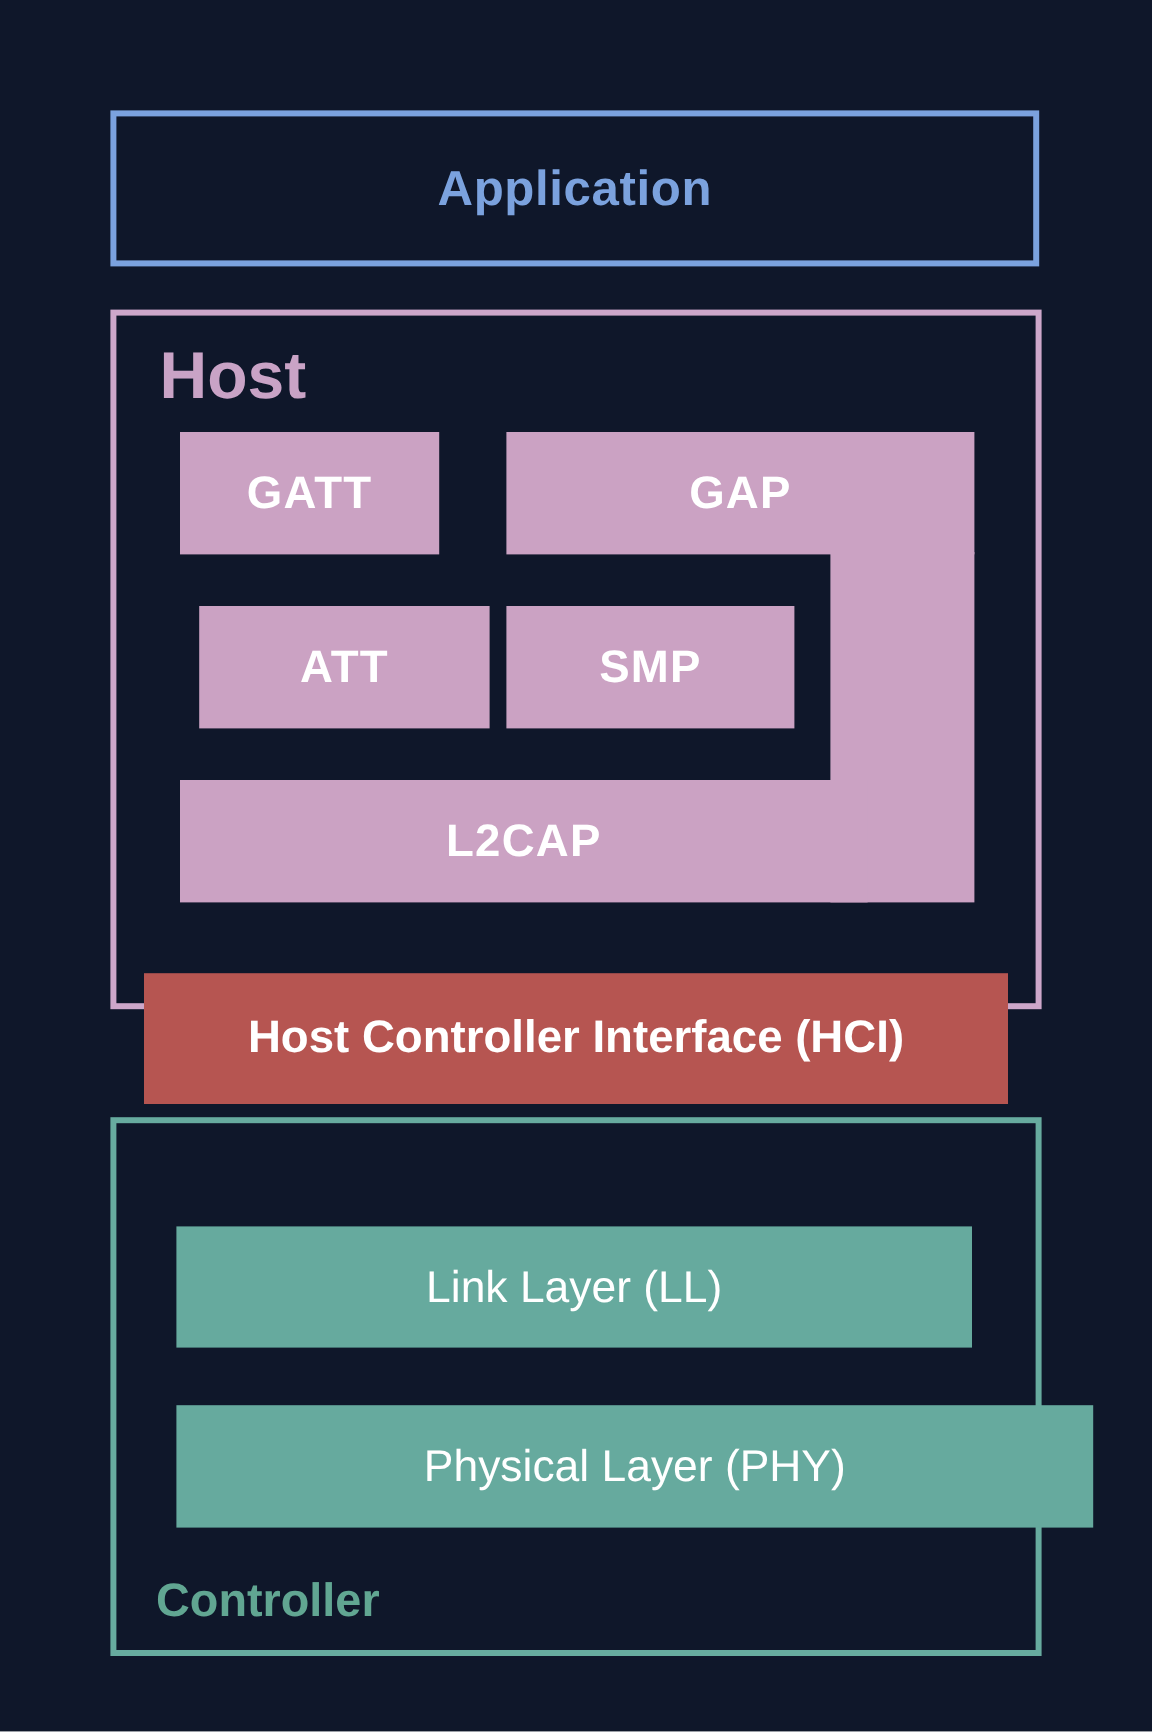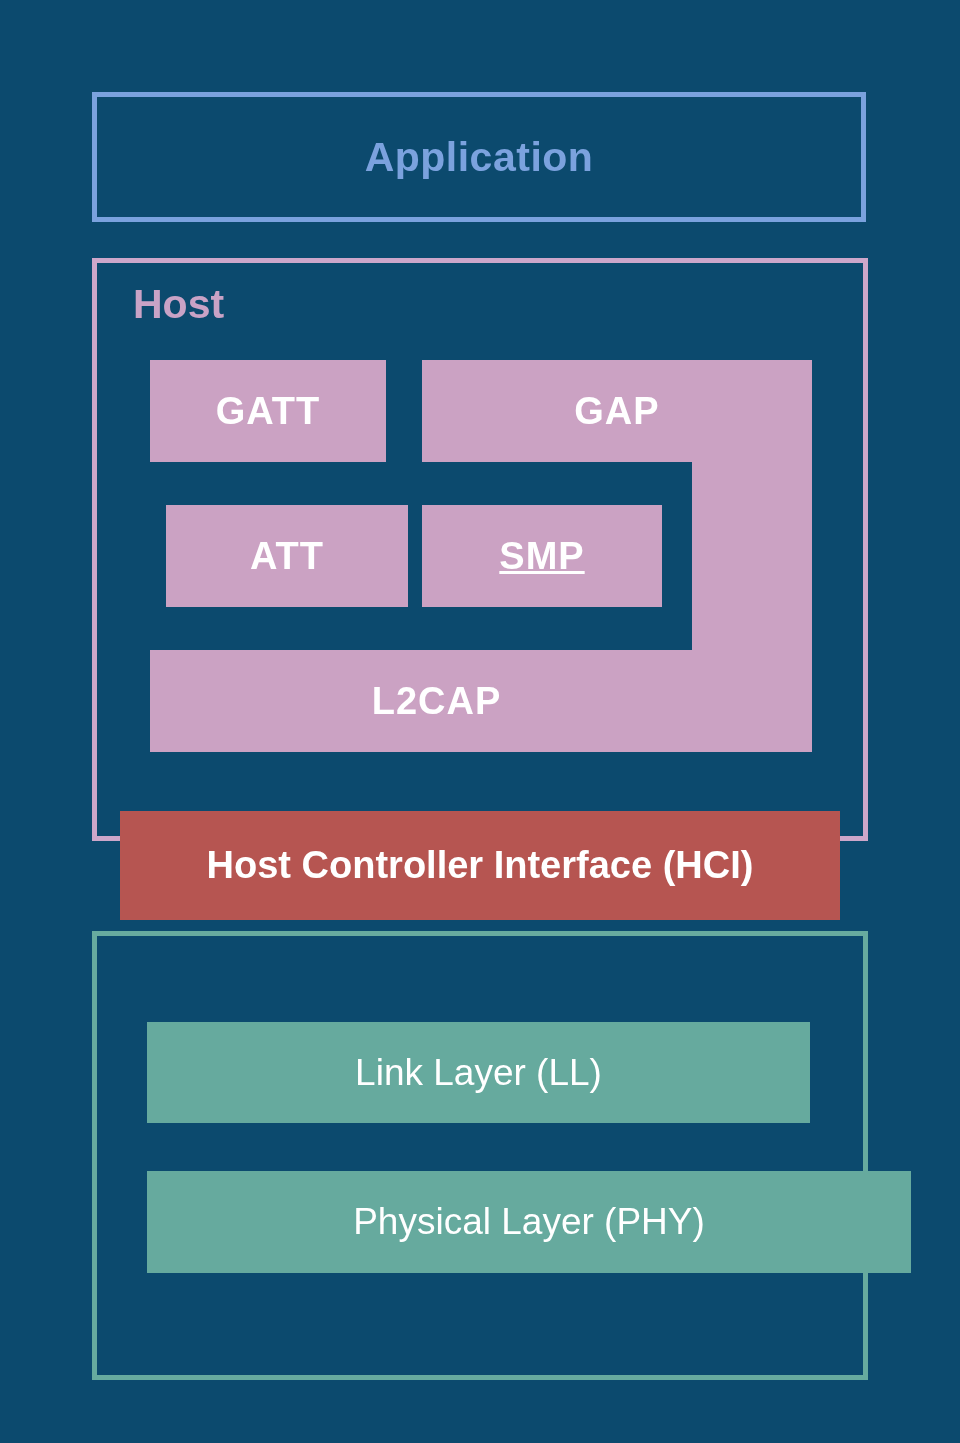--- a/index.html
+++ b/index.html
@@ -5,21 +5,21 @@
   html, body {
     margin: 0;
     padding: 0;
     background: #ffffff;
     font-family: "Liberation Sans", sans-serif;
   }
   .canvas {
     position: relative;
     width: 960px;
     height: 1443px;
-    background: #0c4a6e;
+    background: #0f172a;
     overflow: hidden;
   }
   .abs { position: absolute; box-sizing: border-box; }
 
   
   .app-box {
     left: 92px; top: 92px; width: 774px; height: 130px;
     border: 5px solid #7ba2de;
     display: flex; align-items: center; justify-content: center;
   }
@@ -27,34 +27,34 @@
     color: #7ba2de; font-size: 41px; font-weight: bold; letter-spacing: 0.5px;
   }
 
   
   .host-box {
     left: 92px; top: 258px; width: 776px; height: 583px;
     border: 5px solid #cda7ca;
   }
   .host-label {
     left: 133px; top: 281px;
-    color: #c9a3c6; font-size: 41px; font-weight: bold;
+    color: #c9a3c6; font-size: 55px; font-weight: bold;
   }
 
   .pink-block {
     background: #cba2c3;
     display: flex; align-items: center; justify-content: center;
     color: #ffffff; font-size: 38px; font-weight: bold; letter-spacing: 1px;
     z-index: 2;
   }
-  .gatt  { left: 150px; top: 360px; width: 236px; height: 102px; }
+  .gatt  { left: 150px; top: 360px; width: 216px; height: 102px; }
   .gap-h { left: 422px; top: 360px; width: 390px; height: 102px; }
   .gap-v { left: 692px; top: 460px; width: 120px; height: 292px; }
   .att   { left: 150px; top: 505px; width: 242px; height: 102px; margin-left: 16px; }
-  .smp   { left: 422px; top: 505px; width: 240px; height: 102px; text-decoration: underline; }
+  .smp   { left: 422px; top: 505px; width: 240px; height: 102px; }
   .l2cap { left: 150px; top: 650px; width: 573px; height: 102px; }
 
   
   .hci-box {
     left: 120px; top: 811px; width: 720px; height: 109px;
     background: #b65551;
     display: flex; align-items: center; justify-content: center;
     z-index: 5;
   }
   .hci-label {
@@ -119,14 +119,15 @@
   <div class="abs controller-box"></div>
 
   <div class="abs teal-block ll">
     <span>Link Layer (LL)</span>
   </div>
 
   <div class="abs teal-block phy">
     <span>Physical Layer (PHY)</span>
   </div>
 
+  <span class="abs controller-label">Controller</span>
 
 </div>
 
 </body></html>

